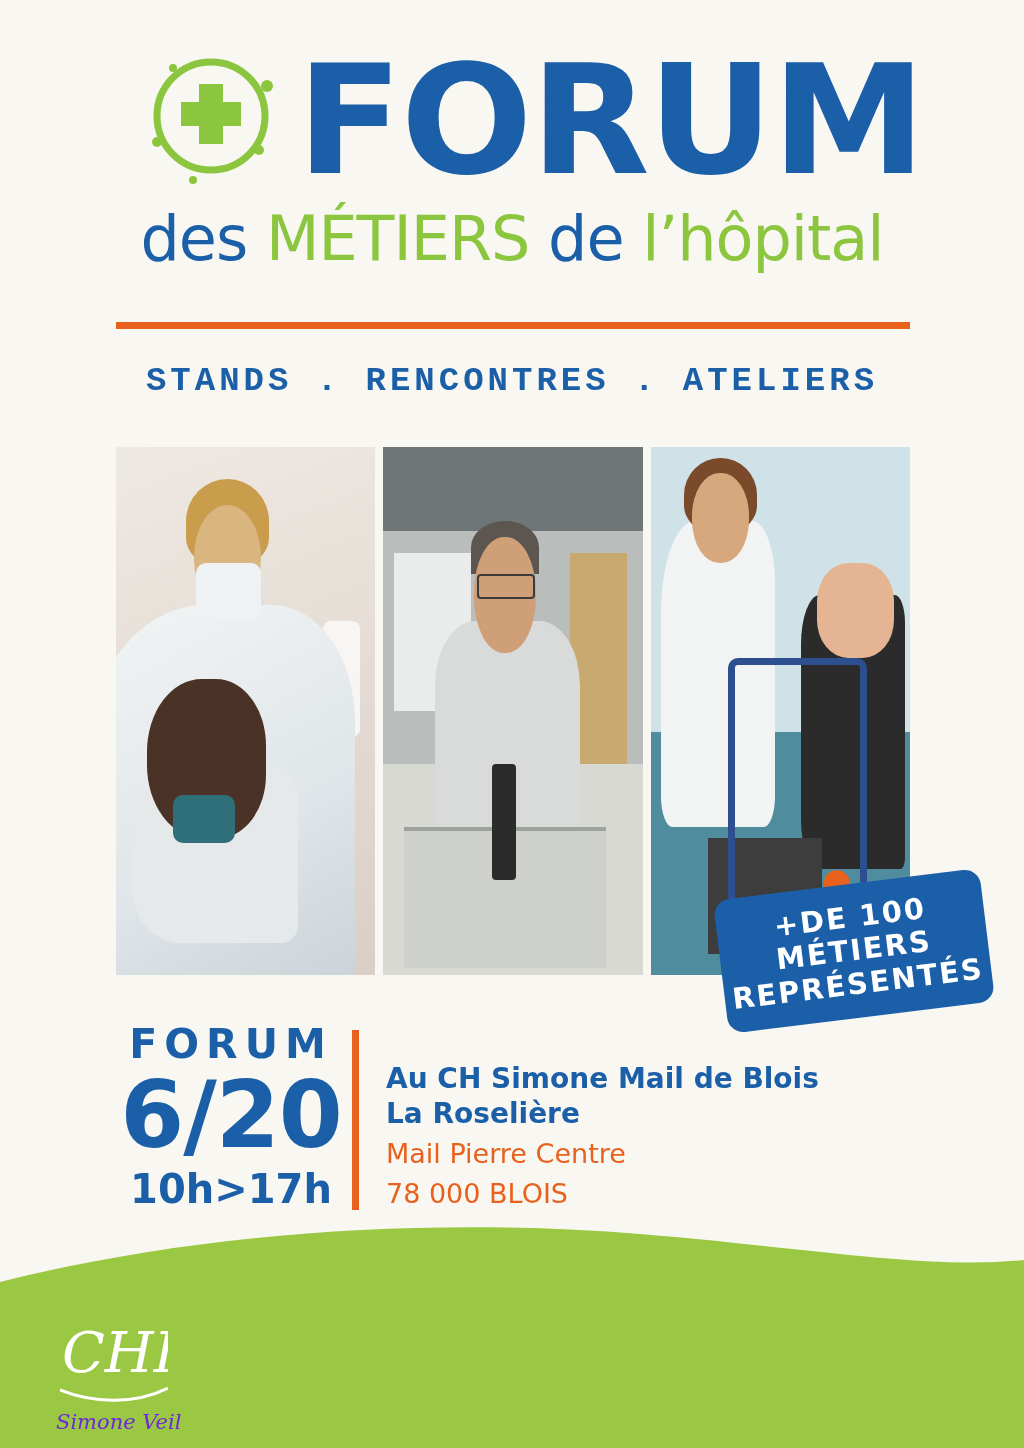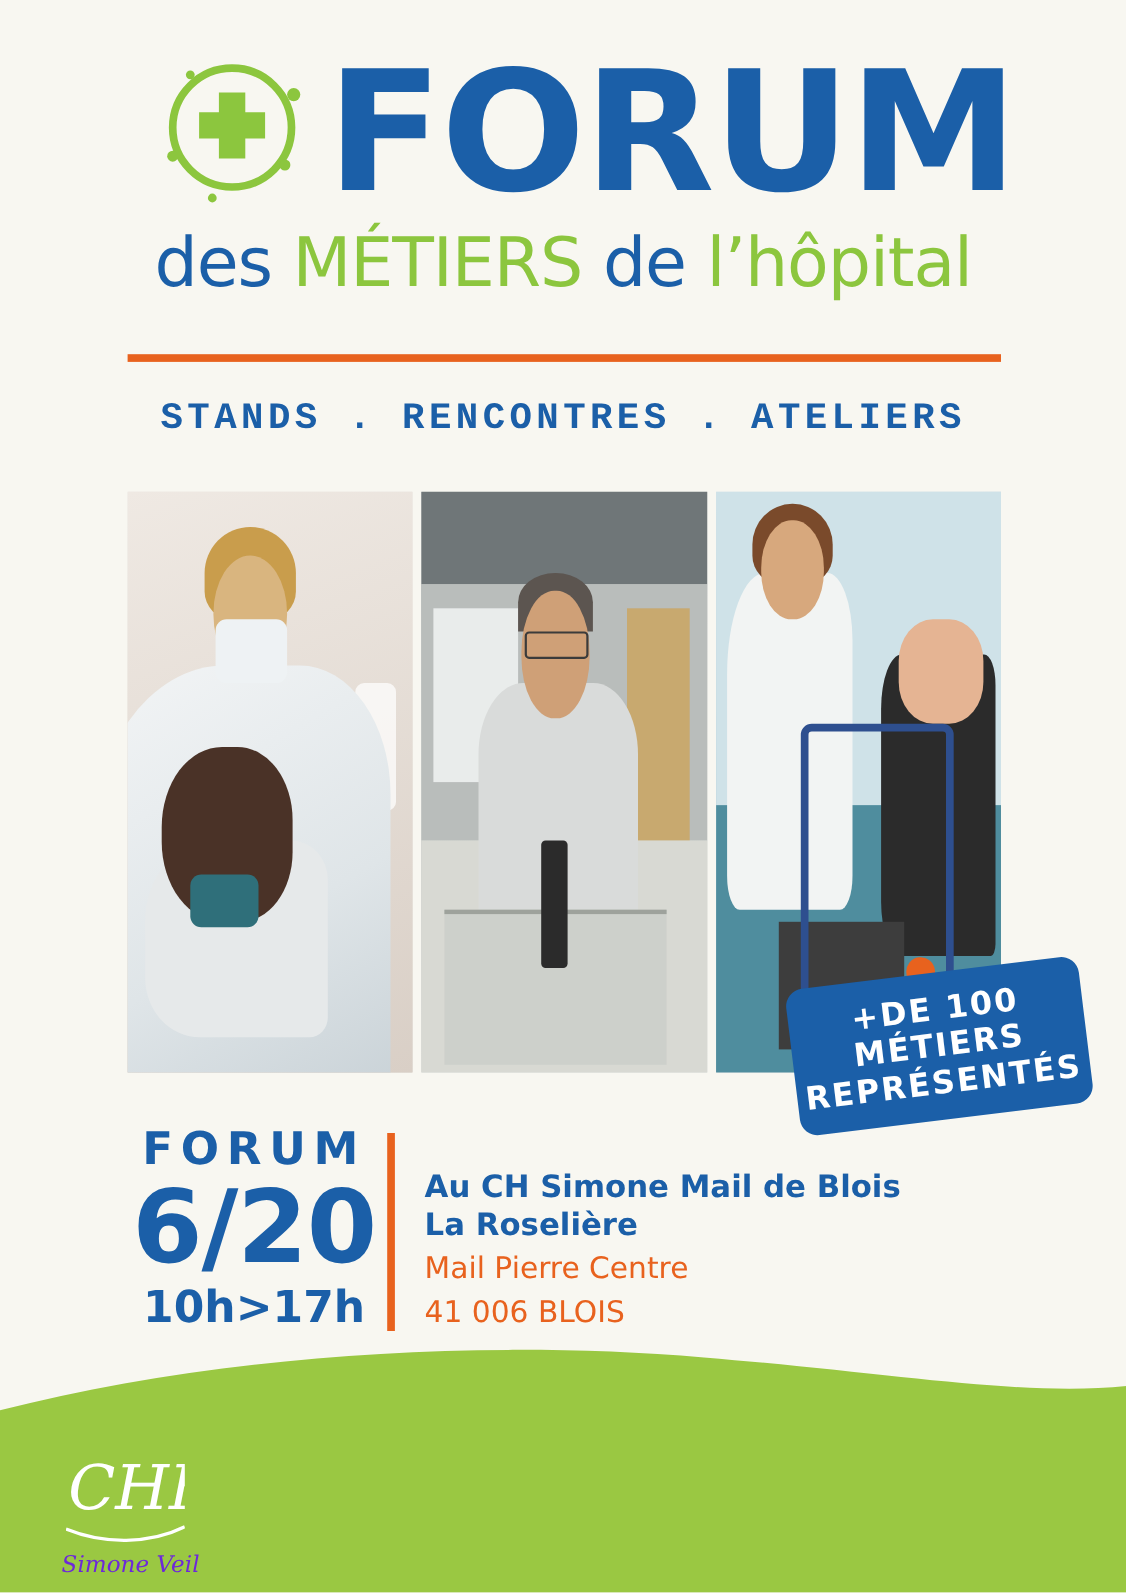--- a/index.html
+++ b/index.html
@@ -373,21 +373,21 @@
     <div class="daynum">6/20</div>
     <div class="hours">10h&gt;17h</div>
   </div>
 
   <div class="v-rule"></div>
 
   <div class="address-block">
     <div class="addr-strong">Au CH Simone Mail de Blois</div>
     <div class="addr-strong">La Roselière</div>
     <div class="addr-soft">Mail Pierre Centre</div>
-    <div class="addr-soft">41 006 BLOIS</div>
+    <div class="addr-soft">78 000 BLOIS</div>
   </div>
 
   <svg class="footer-curve" viewBox="0 0 1024 240" preserveAspectRatio="none">
     <path d="M0,74 C190,26 420,8 640,26 C810,40 930,62 1024,52 L1024,240 L0,240 Z" fill="#9ac842"></path>
   </svg>
 
   <div class="logo">
     <div class="logo-mark">
       <svg width="108" height="96" viewBox="0 0 108 96" aria-hidden="true">
         <text x="2" y="56" font-family="DejaVu Serif, serif" font-style="italic" font-size="56" fill="#ffffff">CHB</text>

